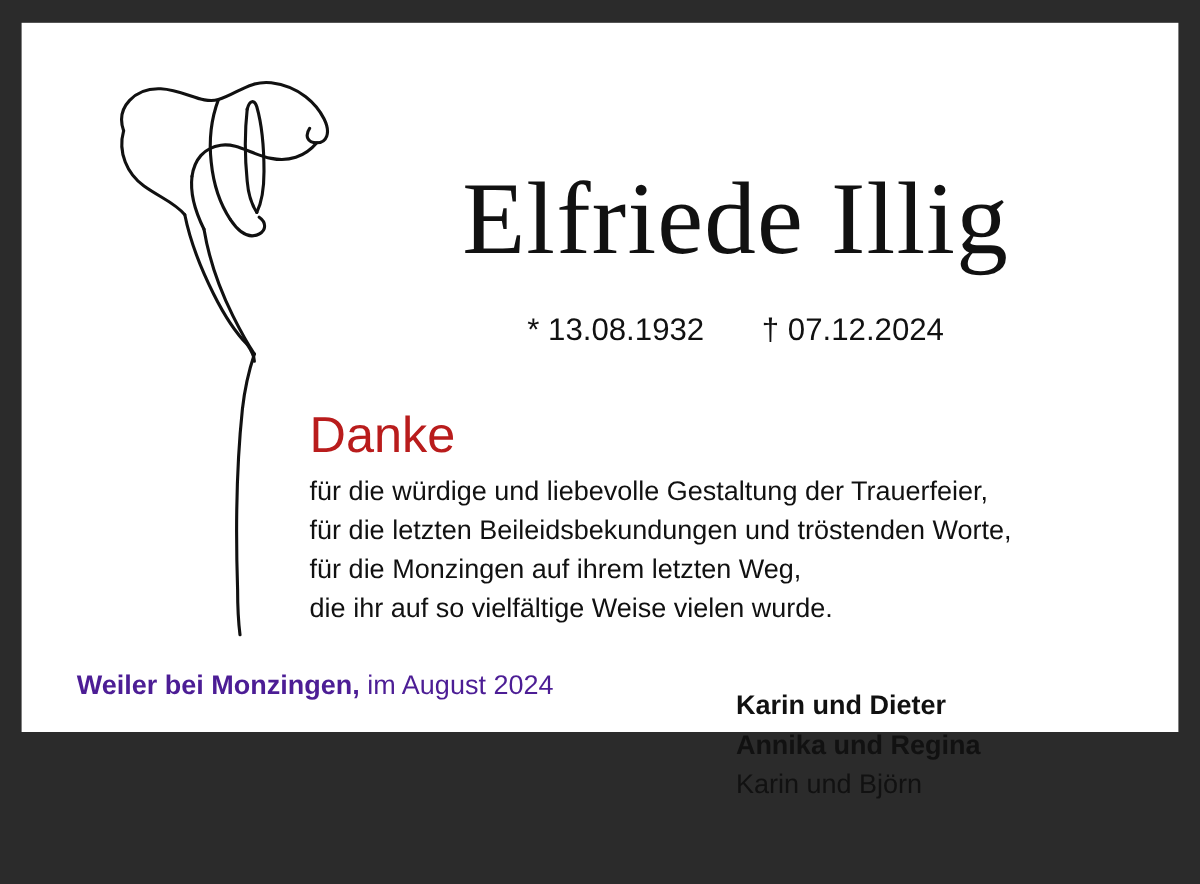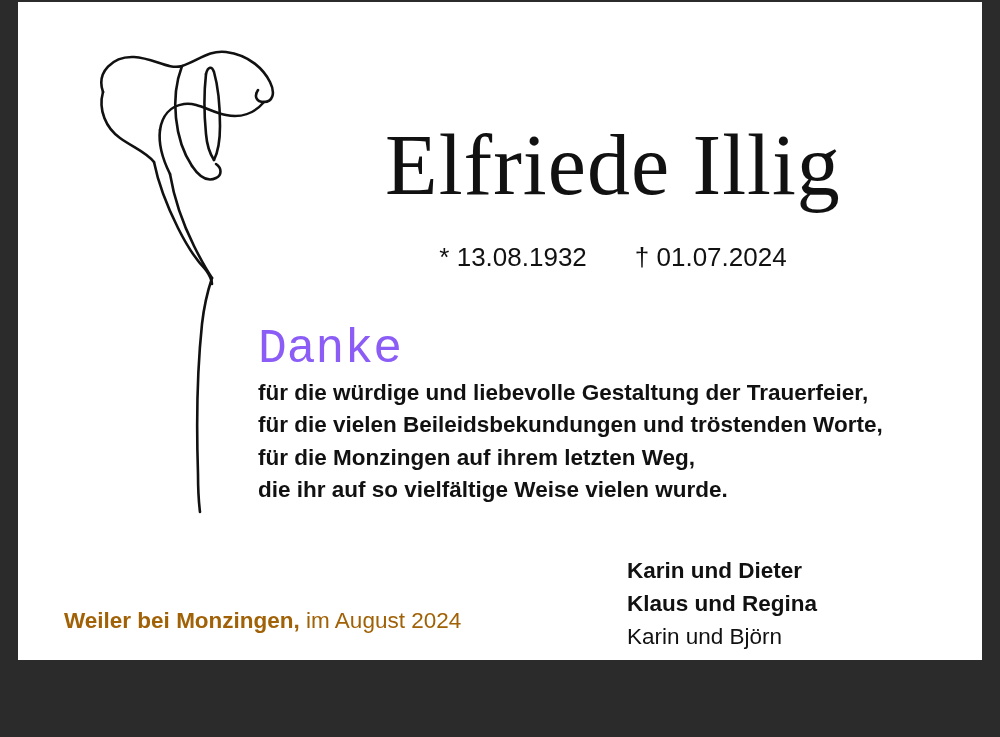--- a/index.html
+++ b/index.html
@@ -9,23 +9,23 @@
   }
   body {
     width: 1000px;
     height: 737px;
     overflow: hidden;
     font-family: "Liberation Sans", sans-serif;
   }
   .notice {
     position: absolute;
     left: 18px;
-    top: 2px;
+    top: 19px;
     width: 964px;
-    height: 658px;
+    height: 591px;
     background: #ffffff;
     box-sizing: border-box;
   }
   .flower {
     position: absolute;
     left: 40px;
     top: 20px;
     width: 230px;
     height: 500px;
   }
@@ -49,49 +49,49 @@
     text-align: center;
     font-family: "Liberation Sans", sans-serif;
     font-size: 26px;
     color: #111111;
   }
   .dates .birth { margin-right: 48px; margin-top: 44px; }
   .danke {
     position: absolute;
     left: 240px;
     top: 320px;
-    font-family: Liberation Mono, monospace;
-    font-size: 48px;
-    color: #8b5cf6;
+    font-family: Liberation Sans, sans-serif;
+    font-size: 42px;
+    color: #b91c1c;
   }
   .body-text {
     position: absolute;
     left: 240px;
     top: 375px;
     font-size: 22.5px;
     line-height: 1.44;
     color: #111111;
   }
-  .body-text div { white-space: nowrap; font-weight: bold; }
+  .body-text div { white-space: nowrap; }
   .family {
     position: absolute;
     right: 165px;
     top: 552px;
     text-align: left;
     font-size: 22.5px;
     line-height: 1.47;
     color: #111111;
   }
   .family .b { font-weight: bold; }
   .place {
     position: absolute;
     left: 46px;
     bottom: 26px;
     font-size: 22.5px;
-    color: #a16207;
+    color: #4c1d95;
   }
   .place .strong { font-weight: bold; }
 </style>
 </head>
 <body>
 
 <div class="notice">
 
   <div class="flower">
     <svg viewBox="0 0 230 500" width="230" height="500" aria-hidden="true">
@@ -108,35 +108,35 @@
         <path d="M112 152 C116 176 124 200 136 224 C144 240 150 250 154 256"></path>
         <path d="M148 248 C152 254 154 258 154 262"></path>
         <path d="M154 256 C150 268 146 284 144 302 C140 340 138 392 140 452 C140 470 141 482 142 490"></path>
       </g>
     </svg>
   </div>
 
   <div class="name">Elfriede Illig</div>
 
   <div class="dates">
-    <span class="birth">* 13.08.1932</span><span class="death">† 01.07.2024</span>
+    <span class="birth">* 13.08.1932</span><span class="death">† 07.12.2024</span>
   </div>
 
   <div class="danke">Danke</div>
 
   <div class="body-text">
     <div>für die würdige und liebevolle Gestaltung der Trauerfeier,</div>
-    <div>für die vielen Beileidsbekundungen und tröstenden Worte,</div>
+    <div>für die letzten Beileidsbekundungen und tröstenden Worte,</div>
     <div>für die Monzingen auf ihrem letzten Weg,</div>
     <div>die ihr auf so vielfältige Weise vielen wurde.</div>
   </div>
 
   <div class="family">
     <div class="b">Karin und Dieter</div>
-    <div class="b">Klaus und Regina</div>
+    <div class="b">Annika und Regina</div>
     <div>Karin und Björn</div>
   </div>
 
   <div class="place">
     <span class="strong">Weiler bei Monzingen,</span><span> im August 2024</span>
   </div>
 
 </div>
 
 </body></html>

